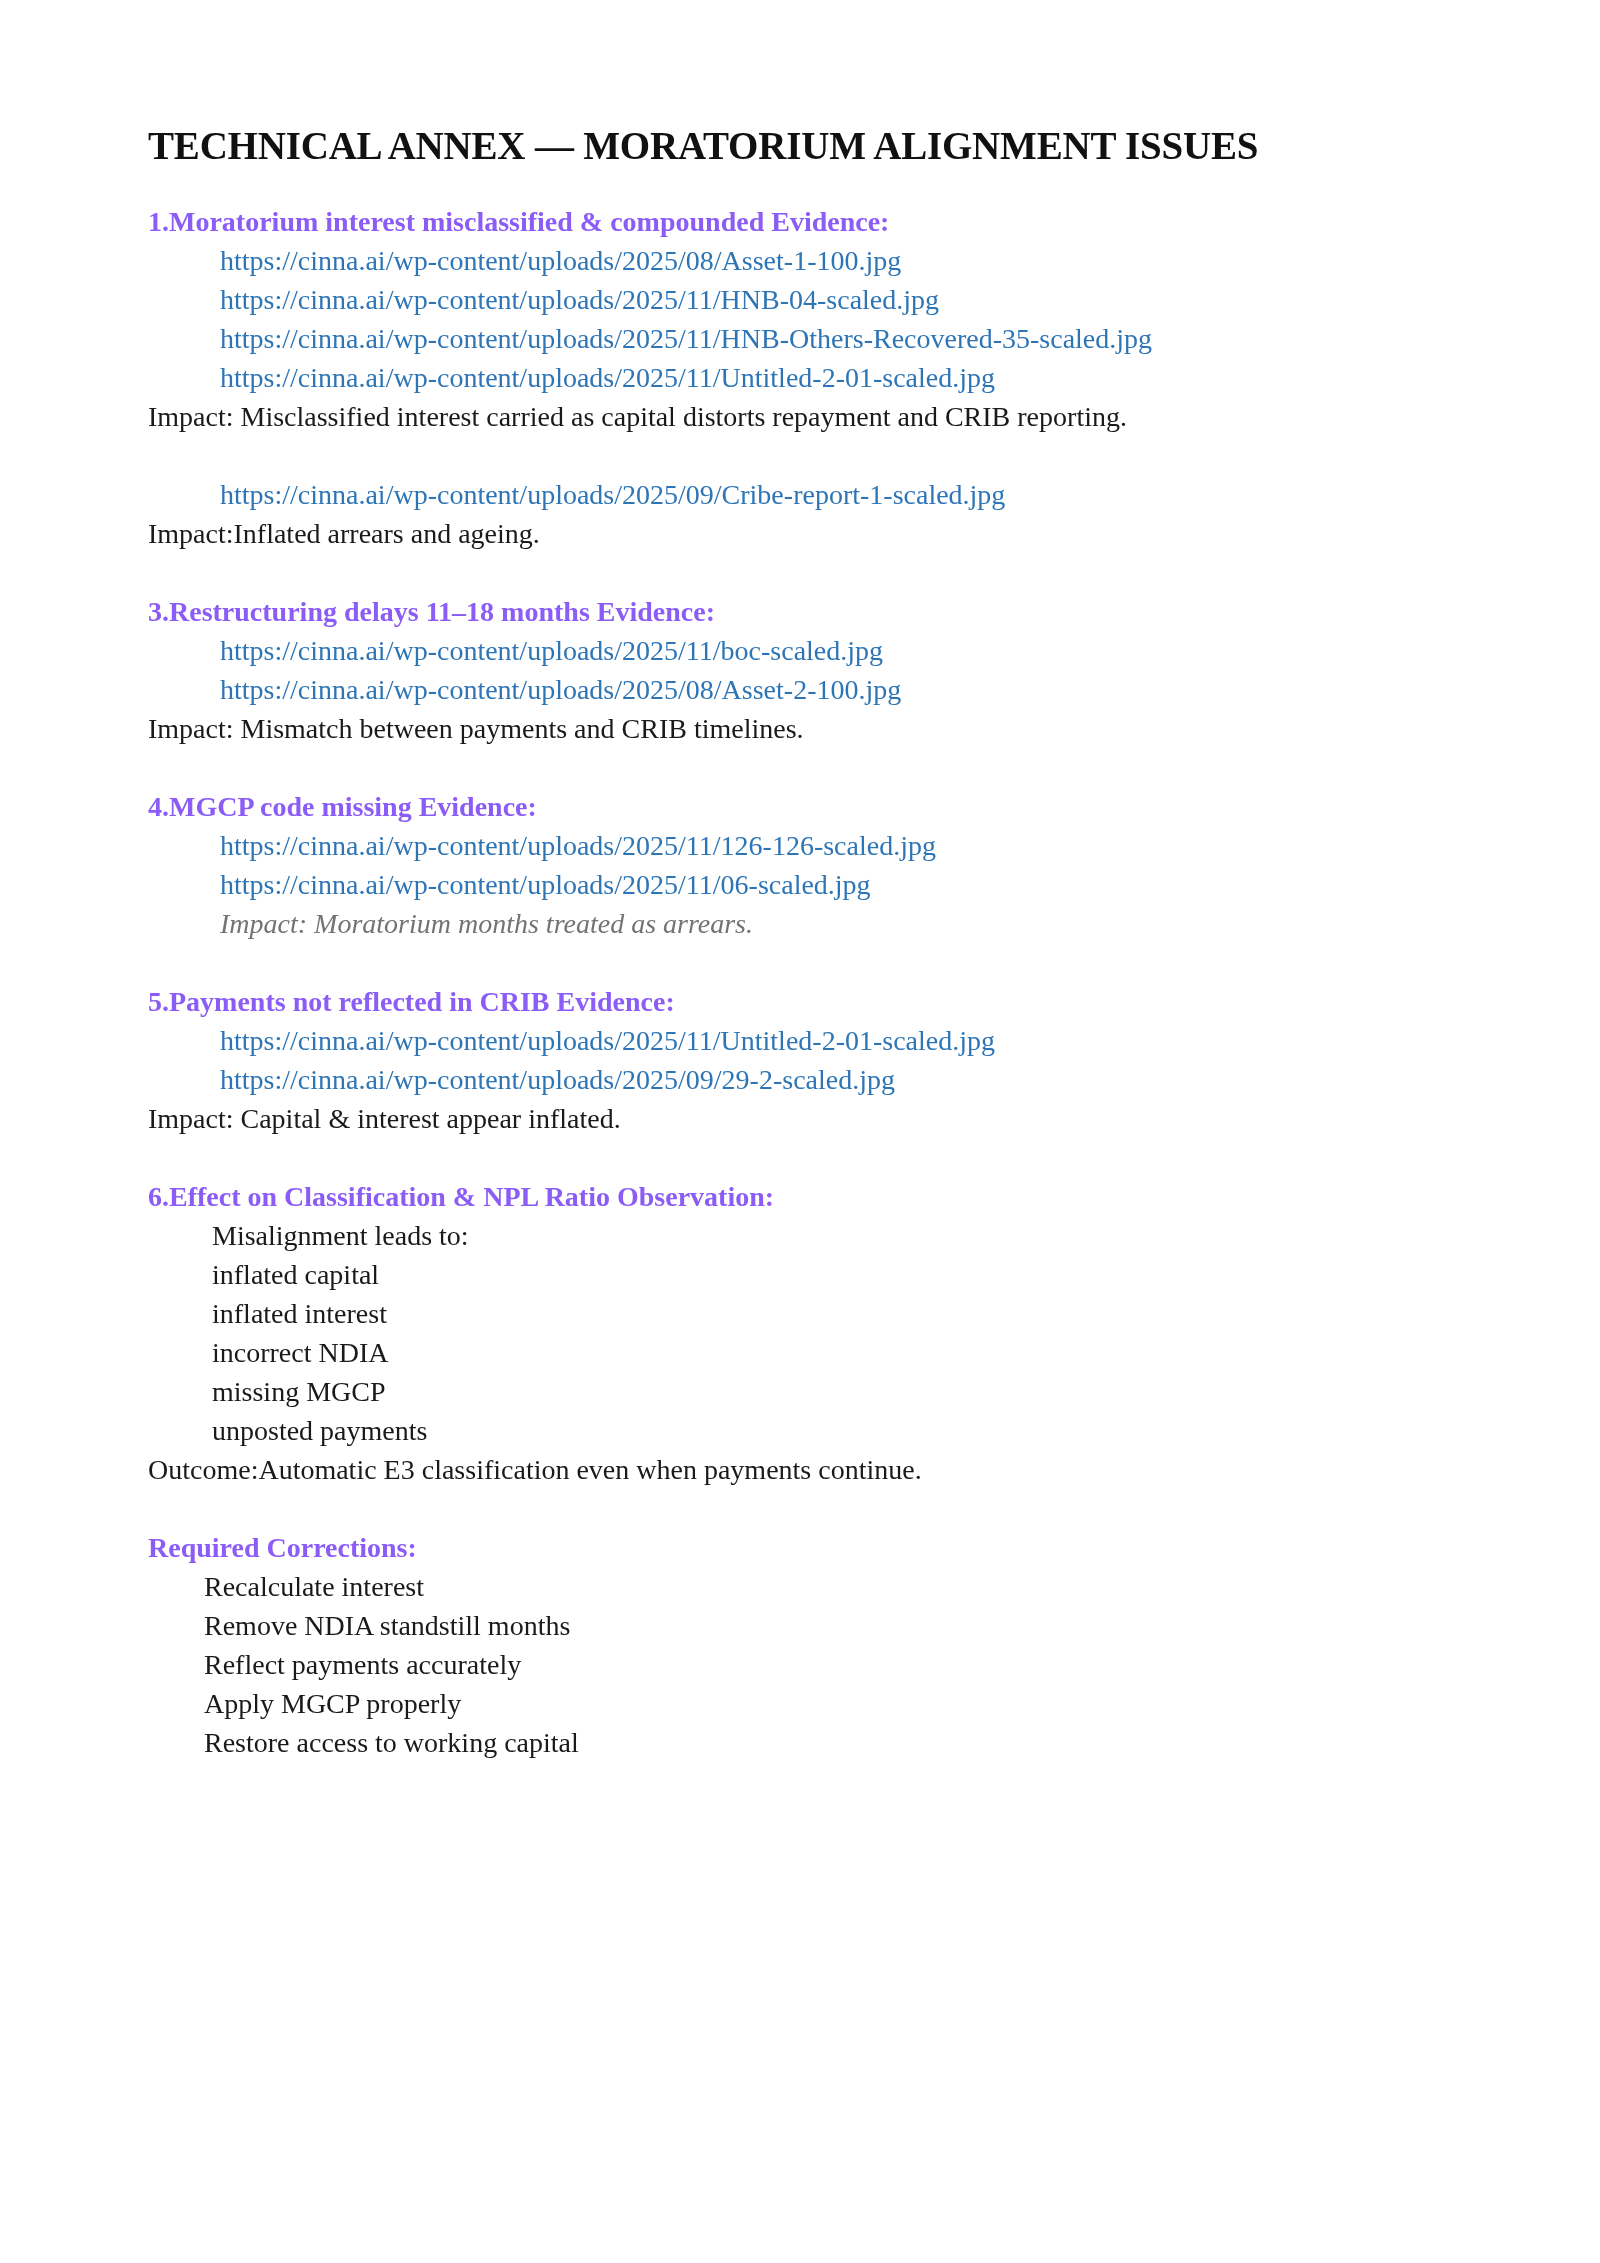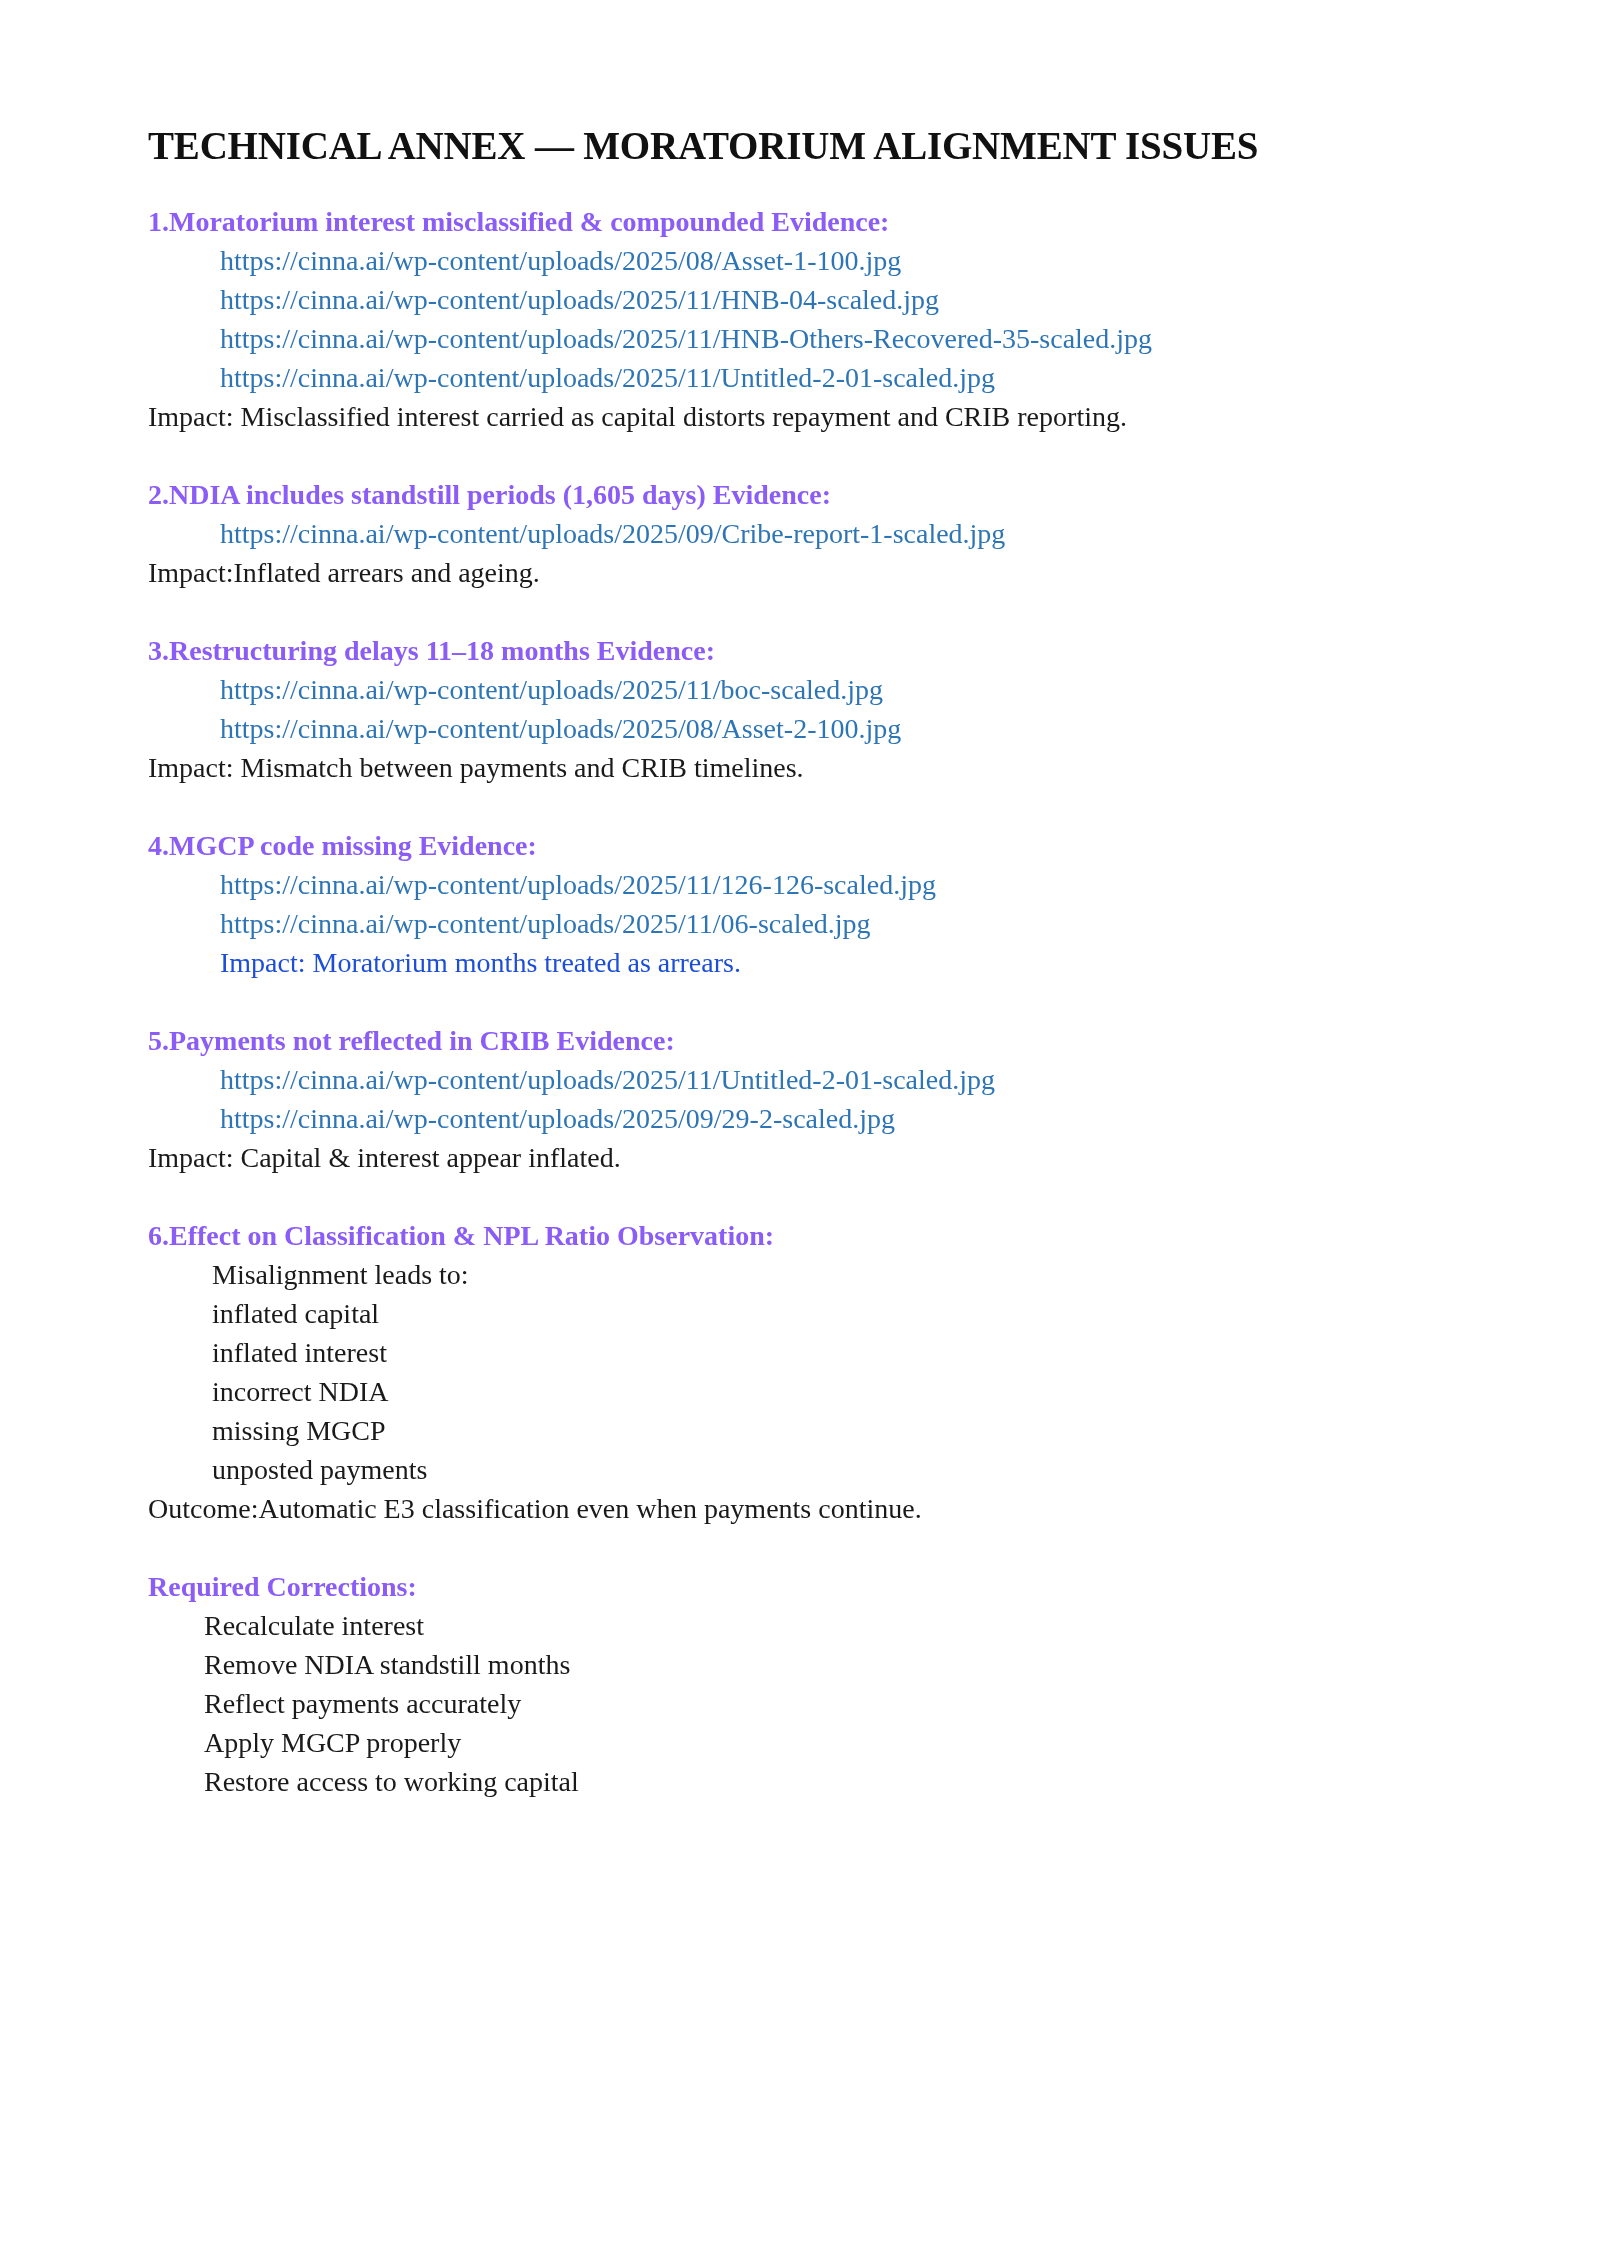--- a/index.html
+++ b/index.html
@@ -6,42 +6,41 @@
   body { width: 1600px; height: 2263px; position: relative; overflow: hidden; }
   .page {
     position: absolute; left: 148px; top: 124px; width: 1320px;
     font-family: "Liberation Serif", "DejaVu Serif", serif;
     color: #1a1a1a; font-size: 28px; line-height: 39px;
   }
   .title { font-weight: bold; font-size: 39px; line-height: 44px; margin: 0 0 34px 0; letter-spacing: -0.2px; color: #111; }
   .section { margin: 0 0 39px 0; }
   .heading { font-weight: bold; color: #8b5cf6; }
   .link { display: block; padding-left: 72px; color: #2e75b6; text-decoration: none; }
-  .indented-blue { display: block; padding-left: 72px; color: #1d4ed8; }
+  .indented-blue { display: block; padding-left: 72px; color: #737373; font-style: italic; }
   .impact { display: block; }
   .list6 { padding-left: 64px; display: block; }
   .list-rc { padding-left: 56px; display: block; }
 </style>
 </head>
 <body>
 
 <div class="page">
   <div class="title">TECHNICAL ANNEX — MORATORIUM ALIGNMENT ISSUES</div>
 
   <div class="section">
     <div class="heading">1.Moratorium interest misclassified &amp; compounded Evidence:</div>
     <a class="link">https://cinna.ai/wp-content/uploads/2025/08/Asset-1-100.jpg</a>
     <a class="link">https://cinna.ai/wp-content/uploads/2025/11/HNB-04-scaled.jpg</a>
     <a class="link">https://cinna.ai/wp-content/uploads/2025/11/HNB-Others-Recovered-35-scaled.jpg</a>
     <a class="link">https://cinna.ai/wp-content/uploads/2025/11/Untitled-2-01-scaled.jpg</a>
     <span class="impact">Impact: Misclassified interest carried as capital distorts repayment and CRIB reporting.</span>
   </div>
 
   <div class="section">
-    <div class="heading">2.NDIA includes standstill periods (1,605 days) Evidence:</div>
     <a class="link">https://cinna.ai/wp-content/uploads/2025/09/Cribe-report-1-scaled.jpg</a>
     <span class="impact">Impact:Inflated arrears and ageing.</span>
   </div>
 
   <div class="section">
     <div class="heading">3.Restructuring delays 11–18 months Evidence:</div>
     <a class="link">https://cinna.ai/wp-content/uploads/2025/11/boc-scaled.jpg</a>
     <a class="link">https://cinna.ai/wp-content/uploads/2025/08/Asset-2-100.jpg</a>
     <span class="impact">Impact: Mismatch between payments and CRIB timelines.</span>
   </div>

